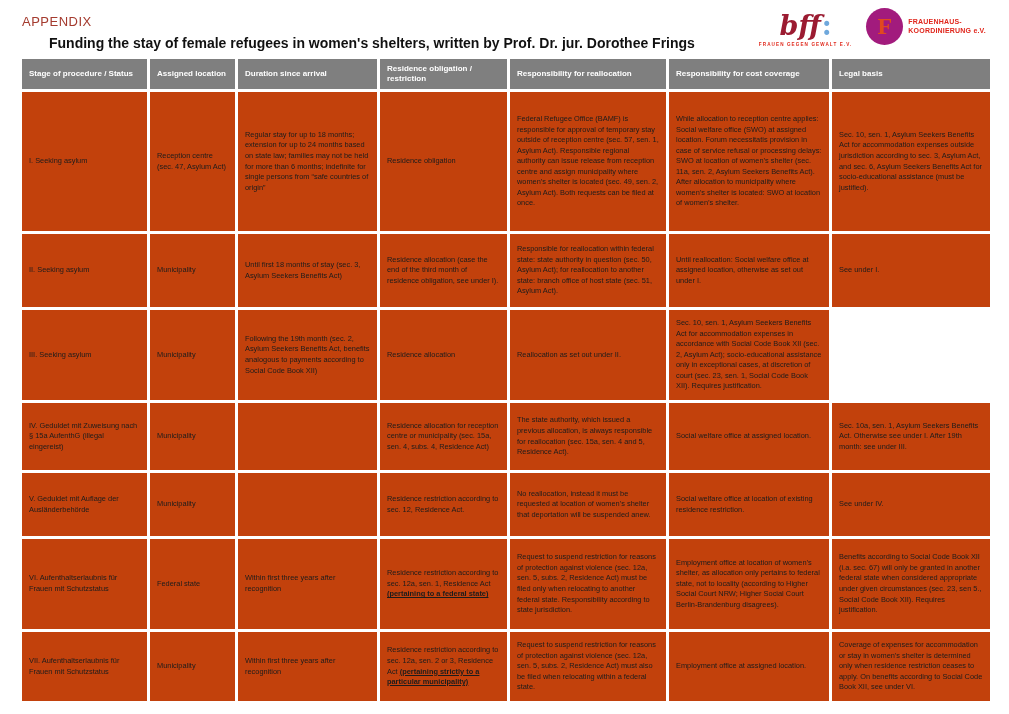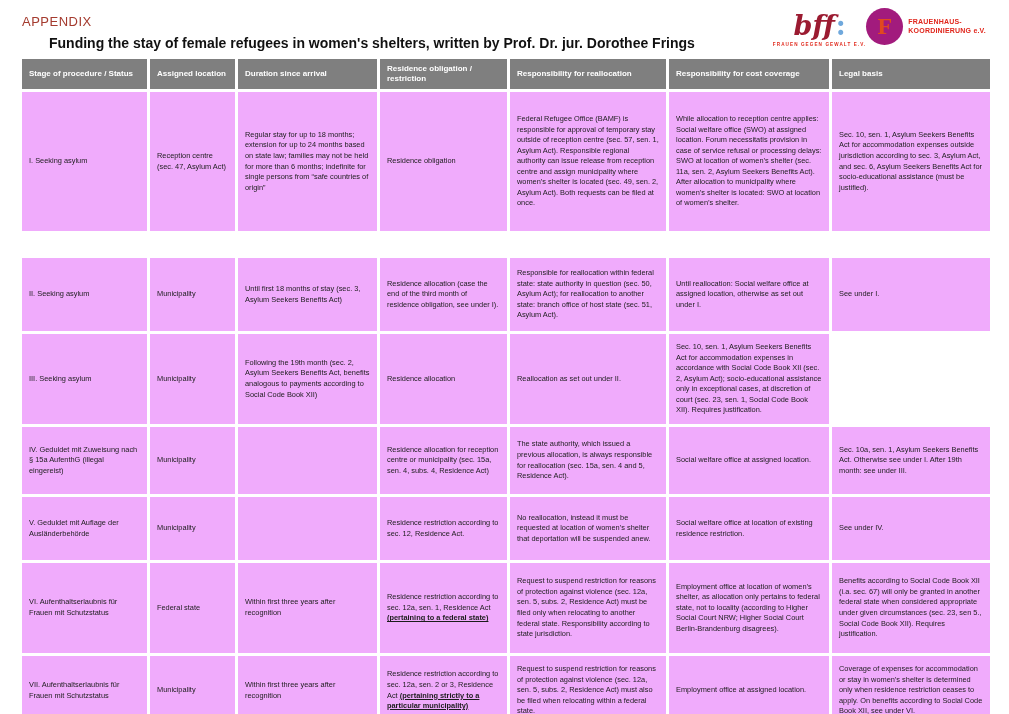--- a/index.html
+++ b/index.html
@@ -24,21 +24,21 @@
   }
   .subtitle {
     font-size:14px;
     font-weight:bold;
     color:#111;
     margin-top:6px;
     padding-left:27px;
   }
   .logos {
     position:absolute; top:-6px; right:0;
-    display:flex; align-items:flex-start; 
+    display:flex; align-items:flex-start; gap:14px;
   }
   .bff-logo { text-align:center; padding-top:4px; }
   .bff-word {
     font-family:"DejaVu Serif", serif;
     font-style:italic; font-weight:bold;
     font-size:27px; line-height:1;
     color:#9b1b31;
   }
   .bff-colon { color:#6fa8dc; font-style:normal; font-weight:bold; margin-left:1px; }
   .bff-tagline {
@@ -67,28 +67,28 @@
     margin-bottom:3px;
   }
   .th {
     background:#7f7f7f; color:#ffffff;
     font-weight:bold; font-size:8px; line-height:1.3;
     padding:3px 7px;
     display:flex; align-items:center;
     min-height:30px;
   }
   .td {
-    background:#f0abfc;
+    background:#c2410c;
     font-size:7.4px; line-height:1.42;
     padding:5px 7px;
     display:flex; align-items:center;
   }
   .b { font-weight:bold;text-decoration:underline; }
   .tbody .row:nth-child(1) .td { min-height:139px; }
-  .tbody .row:nth-child(2) .td { min-height:73px;margin-top:24px; }
+  .tbody .row:nth-child(2) .td { min-height:73px; }
   .tbody .row:nth-child(3) .td { min-height:90px; }
   .tbody .row:nth-child(4) .td { min-height:67px; }
   .tbody .row:nth-child(5) .td { min-height:63px; }
   .tbody .row:nth-child(6) .td { min-height:90px; }
   .tbody .row:nth-child(7) .td { min-height:69px; }
 </style>
 </head>
 <body>
 
 <div class="page-header">

